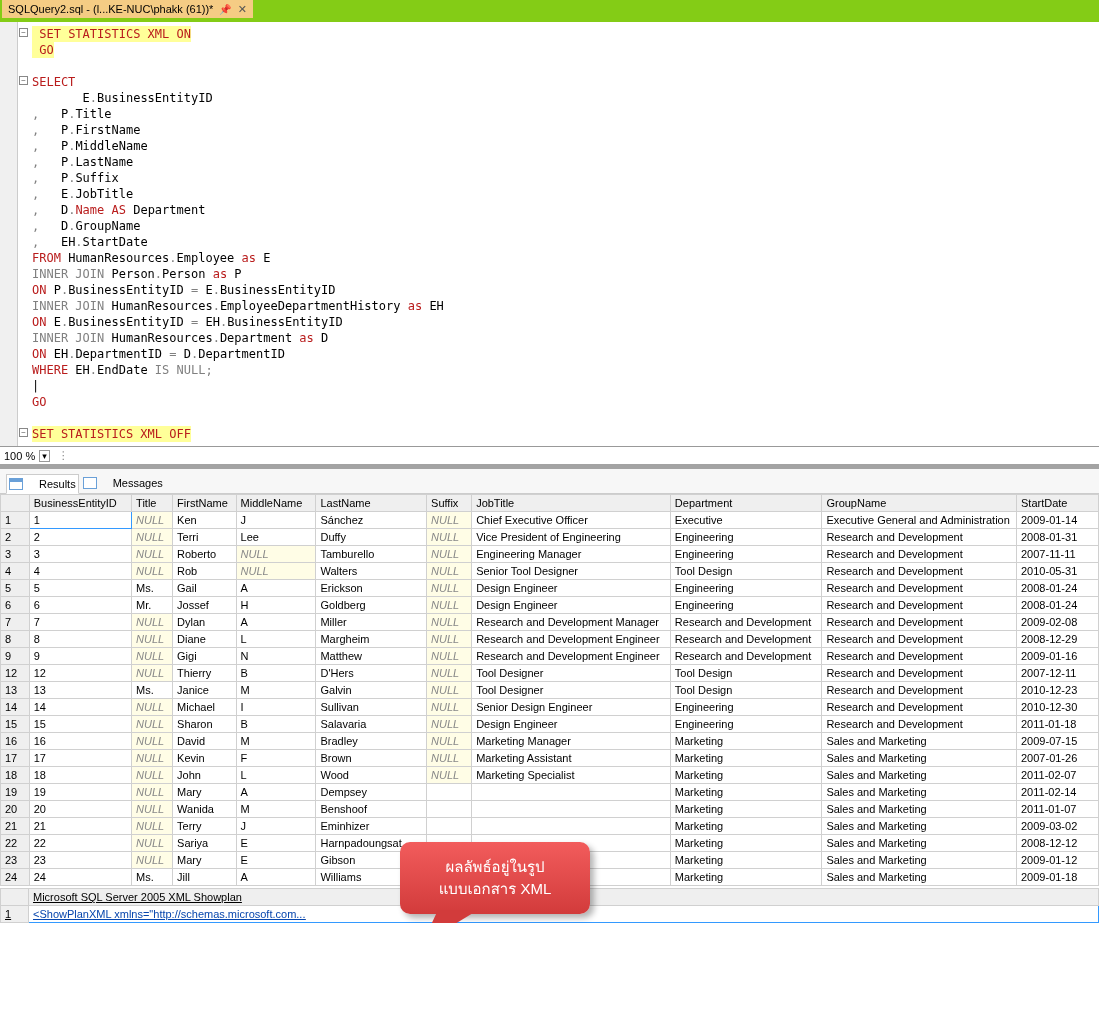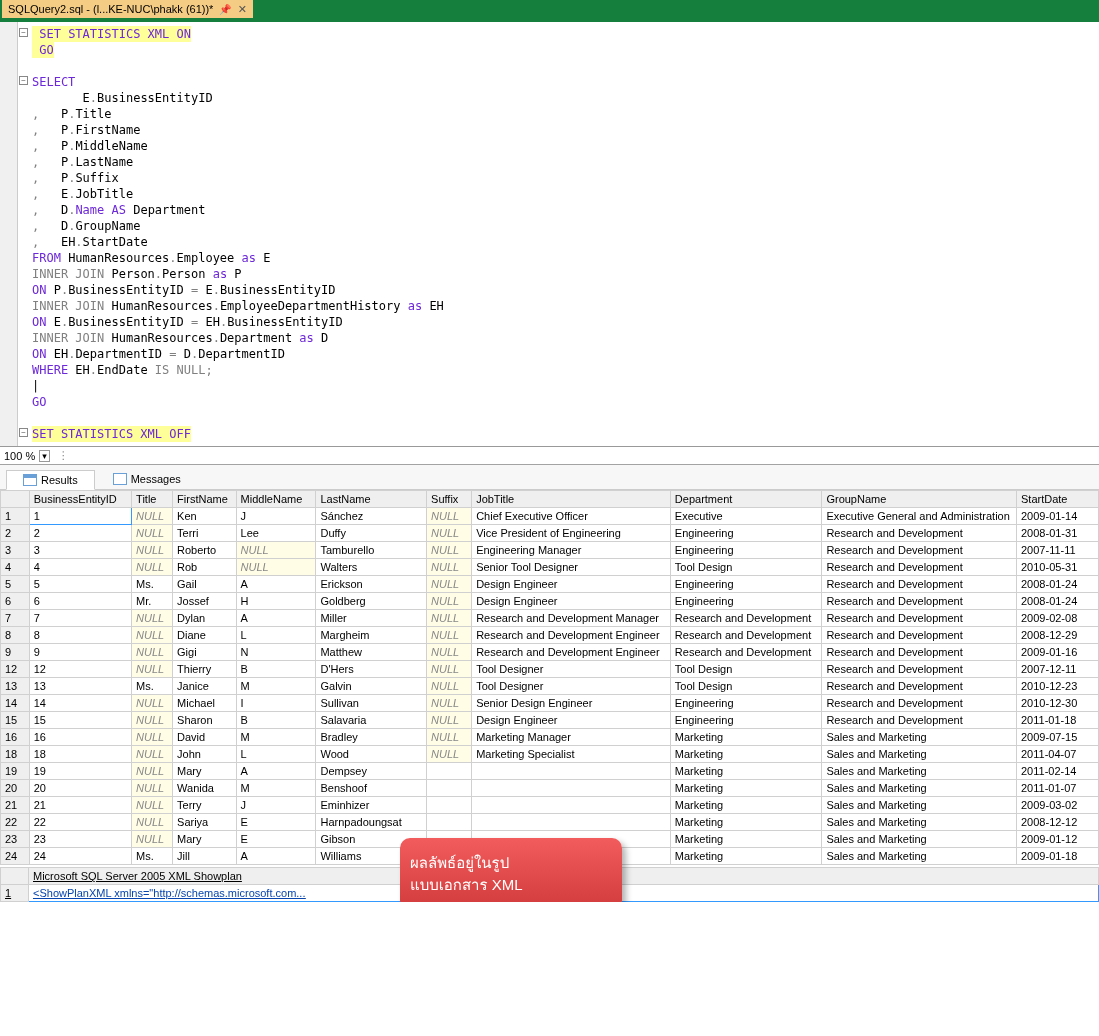--- a/index.html
+++ b/index.html
@@ -5,21 +5,21 @@
   * { box-sizing: border-box; }
   body {
     margin: 0;
     font-family: "Segoe UI", Tahoma, sans-serif;
     font-size: 12px;
     background: #fff;
     color: #000;
     width: 1099px;
   }
   .titlebar {
-    background: #15803d;
+    background: #84cc16;
     height: 22px;
     display: flex;
     align-items: flex-start;
     padding-left: 2px;
   }
   .tab {
     background: #f5cc84;
     color: #000;
     padding: 2px 6px;
     font-size: 11px;
@@ -47,56 +47,56 @@
   .editor {
     flex: 1;
     font-family: Consolas, monospace;
     font-size: 12px;
     line-height: 16px;
     padding: 4px 0 4px 2px;
     white-space: pre;
     position: relative;
   }
   .hl { background: #ffff99; display: inline-block; }
-  .kw-blue { color: #6d28d9; }
+  .kw-blue { color: #b91c1c; }
   .kw-gray { color: #808080; }
   .fold-box {
     position: absolute;
     left: 1px;
     width: 9px;
     height: 9px;
     border: 1px solid #888;
     background: #fff;
     font-size: 8px;
     line-height: 7px;
     text-align: center;
     color: #555;
   }
   .zoombar {
     display: flex;
     align-items: center;
     padding: 2px 4px;
-    border-bottom: 1px solid #a3a3a3;
+    border-bottom: 5px solid #a3a3a3;
     font-size: 11px;
     gap: 4px;
   }
   .zoom-dd { border: 1px solid #999; padding: 0 2px; font-size: 9px; }
   .results-tabs {
     display: flex;
     align-items: center;
     padding: 4px 6px 0 6px;
     gap: 1px;
     border-bottom: 1px solid #ccc;
     background: #f7f7f7;
   }
   .rtab {
     display: flex;
     align-items: center;
-    gap: 4px;
-    padding: 3px 16px;
+    gap: 16px;
+    padding: 3px 2px;
     font-size: 11px;
     border: 1px solid transparent;
     cursor: pointer;
   }
   .rtab.active {
     background: #fff;
     border: 1px solid #ccc;
     border-bottom: 1px solid #fff;
     margin-bottom: -1px;
   }
@@ -145,26 +145,26 @@
     margin-top: 2px;
     text-decoration: underline;
   }
   .showplan-link {
     color: #0645ad;
     text-decoration: underline;
     cursor: pointer;
   }
   .callout {
     position: absolute;
-    width: 222px;
+    width: 190px;
     background: linear-gradient(#f25c5c,#d23b3b);
     color: #fff;
     border-radius: 10px;
     padding: 14px 10px;
-    text-align: left;
+    text-align: center;
     font-size: 15px;
     line-height: 22px;
     box-shadow: 4px 4px 6px rgba(0,0,0,.3);
     font-family: Tahoma, sans-serif;
   }
   .callout::after {
     content: "";
     position: absolute;
     left: 30px;
     bottom: -30px;
@@ -431,31 +431,44 @@
           <td class="">David</td>
           <td class="">M</td>
           <td class="">Bradley</td>
           <td class="null">NULL</td>
           <td class="">Marketing Manager</td>
           <td class="">Marketing</td>
           <td class="">Sales and Marketing</td>
           <td class="">2009-07-15</td>
         </tr>
         <tr>
+          <td class="rownum">17</td>
+          <td class="">17</td>
+          <td class="null">NULL</td>
+          <td class="">Kevin</td>
+          <td class="">F</td>
+          <td class="">Brown</td>
+          <td class="null">NULL</td>
+          <td class="">Marketing Assistant</td>
+          <td class="">Marketing</td>
+          <td class="">Sales and Marketing</td>
+          <td class="">2007-01-26</td>
+        </tr>
+        <tr>
           <td class="rownum">18</td>
           <td class="">18</td>
           <td class="null">NULL</td>
           <td class="">John</td>
           <td class="">L</td>
           <td class="">Wood</td>
           <td class="null">NULL</td>
           <td class="">Marketing Specialist</td>
           <td class="">Marketing</td>
           <td class="">Sales and Marketing</td>
-          <td class="">2011-04-07</td>
+          <td class="">2011-02-07</td>
         </tr>
         <tr>
           <td class="rownum">19</td>
           <td class="">19</td>
           <td class="null">NULL</td>
           <td class="">Mary</td>
           <td class="">A</td>
           <td class="">Dempsey</td>
           <td class=""></td>
           <td class=""></td>

